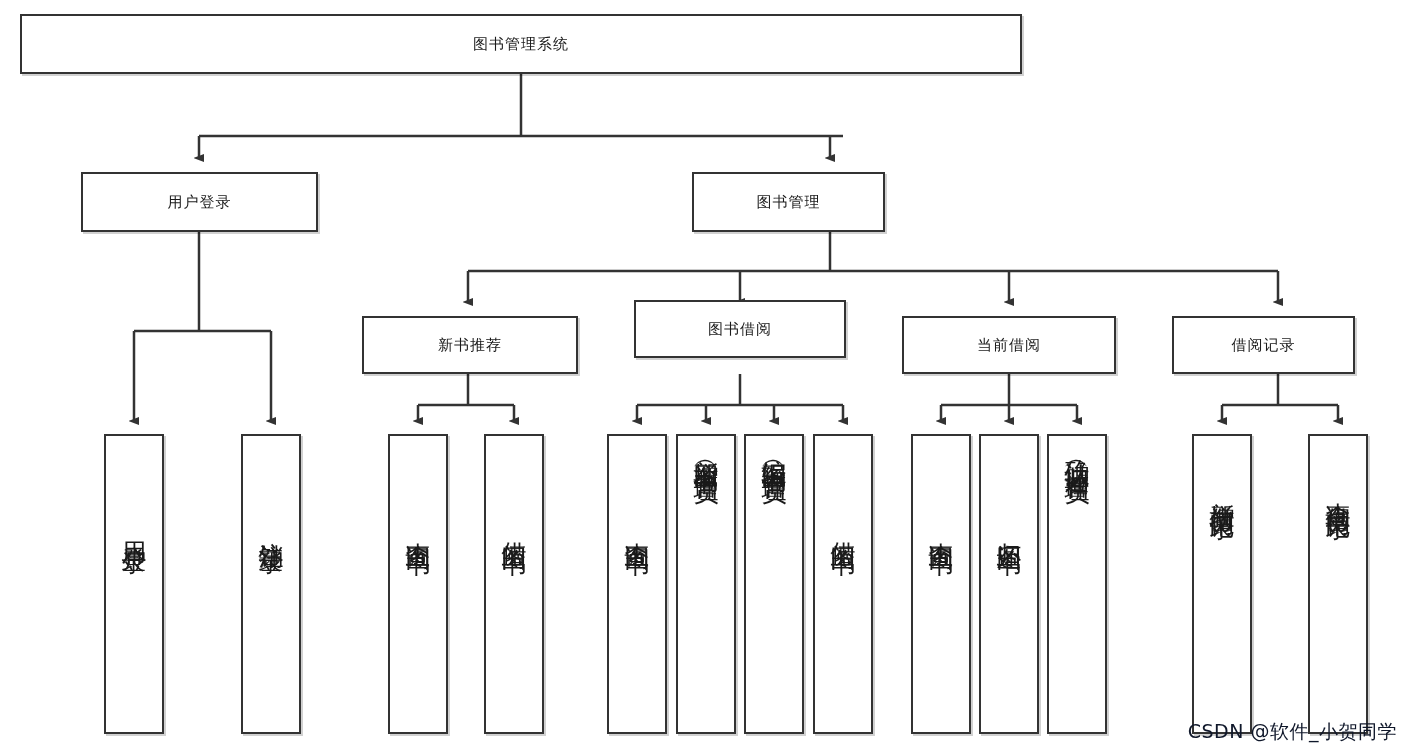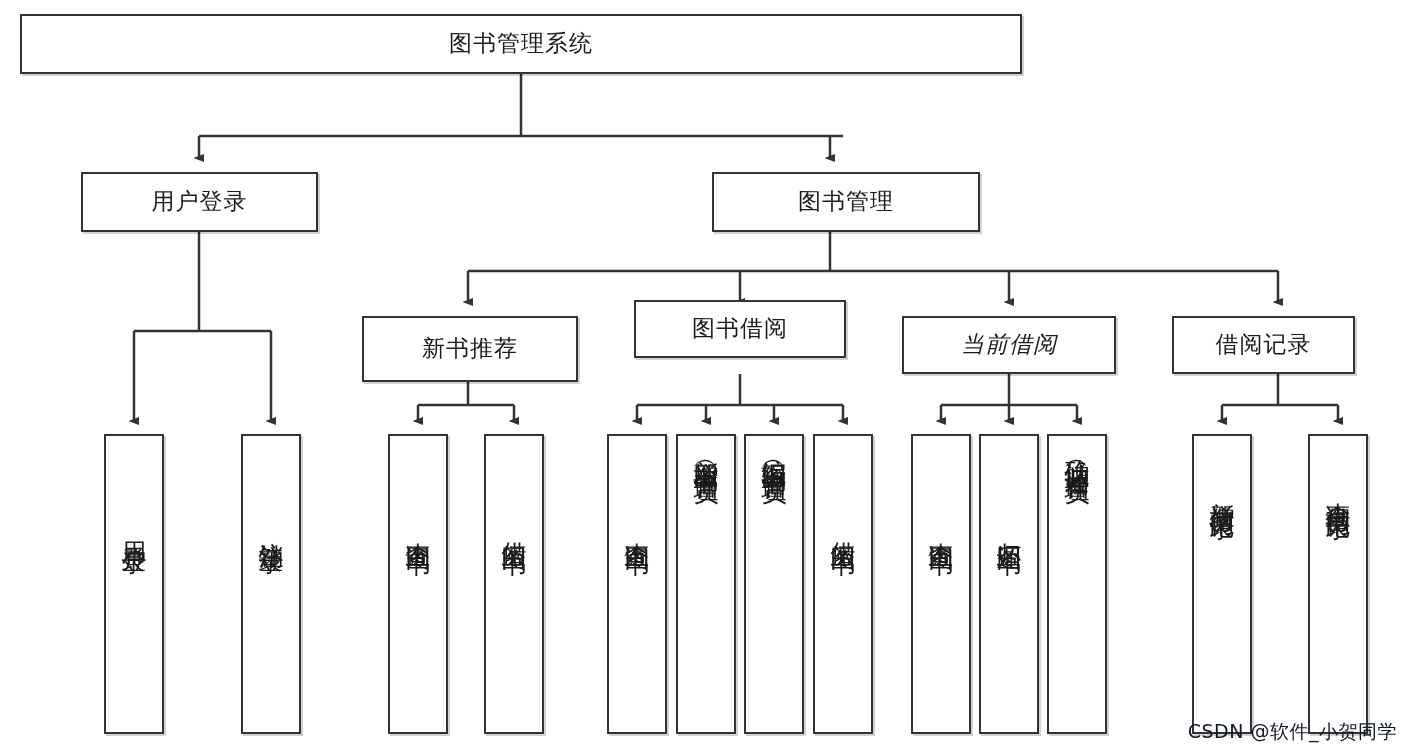--- a/index.html
+++ b/index.html
@@ -32,21 +32,21 @@
     background: #ffffff;
     border: 2.5px solid #333333;
     box-shadow: 2px 2px 0 rgba(0,0,0,0.18);
     display: flex;
     align-items: center;
     justify-content: center;
     color: #1a1a1a;
     z-index: 2;
   }
   .node .label-h {
-    font-size: 23px;
+    font-size: 15px;
     line-height: 1.1;
     letter-spacing: 1px;
     white-space: nowrap;
   }
   .node.vertical {
     align-items: flex-start;
     justify-content: center;
     padding-top: 8px;
   }
   .node.vertical .label-v {
@@ -129,33 +129,33 @@
   </svg>
 
   <div class="node" style="left:20px; top:14px; width:1002px; height:60px;">
     <span class="label-h">图书管理系统</span>
   </div>
 
   <div class="node" style="left:81px; top:172px; width:237px; height:60px;">
     <span class="label-h">用户登录</span>
   </div>
 
-  <div class="node" style="left:712px; top:172px; width:268px; height:60px;">
+  <div class="node" style="left:692px; top:172px; width:193px; height:60px;">
     <span class="label-h">图书管理</span>
   </div>
 
-  <div class="node" style="left:362px; top:316px; width:216px; height:66px;">
+  <div class="node" style="left:362px; top:316px; width:216px; height:58px;">
     <span class="label-h">新书推荐</span>
   </div>
 
   <div class="node" style="left:634px; top:300px; width:212px; height:58px;">
     <span class="label-h">图书借阅</span>
   </div>
 
-  <div class="node" style="left:902px; top:316px; width:214px; height:58px;font-style:italic;">
+  <div class="node" style="left:902px; top:316px; width:214px; height:58px;">
     <span class="label-h">当前借阅</span>
   </div>
 
   <div class="node" style="left:1172px; top:316px; width:183px; height:58px;">
     <span class="label-h">借阅记录</span>
   </div>
 
   <div class="node vertical" style="left:104px; top:434px; width:60px; height:300px; padding-top:86px;">
     <span class="label-v">用户登录</span>
   </div>

